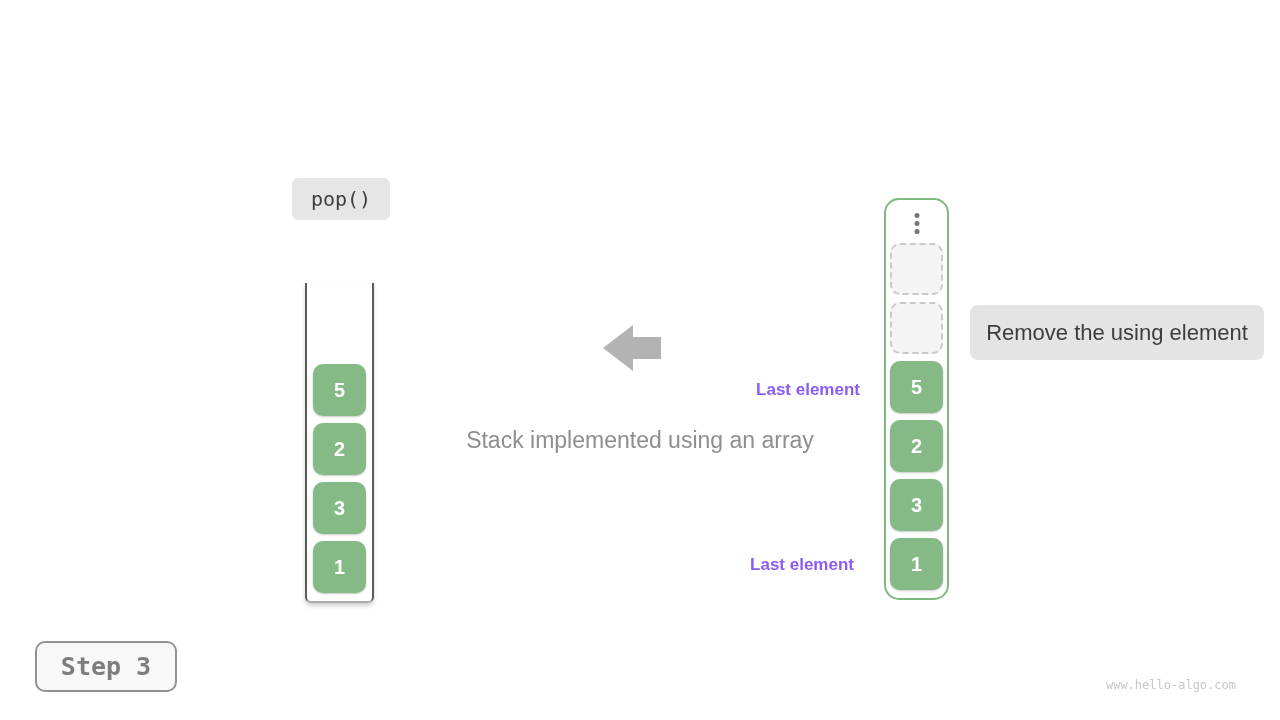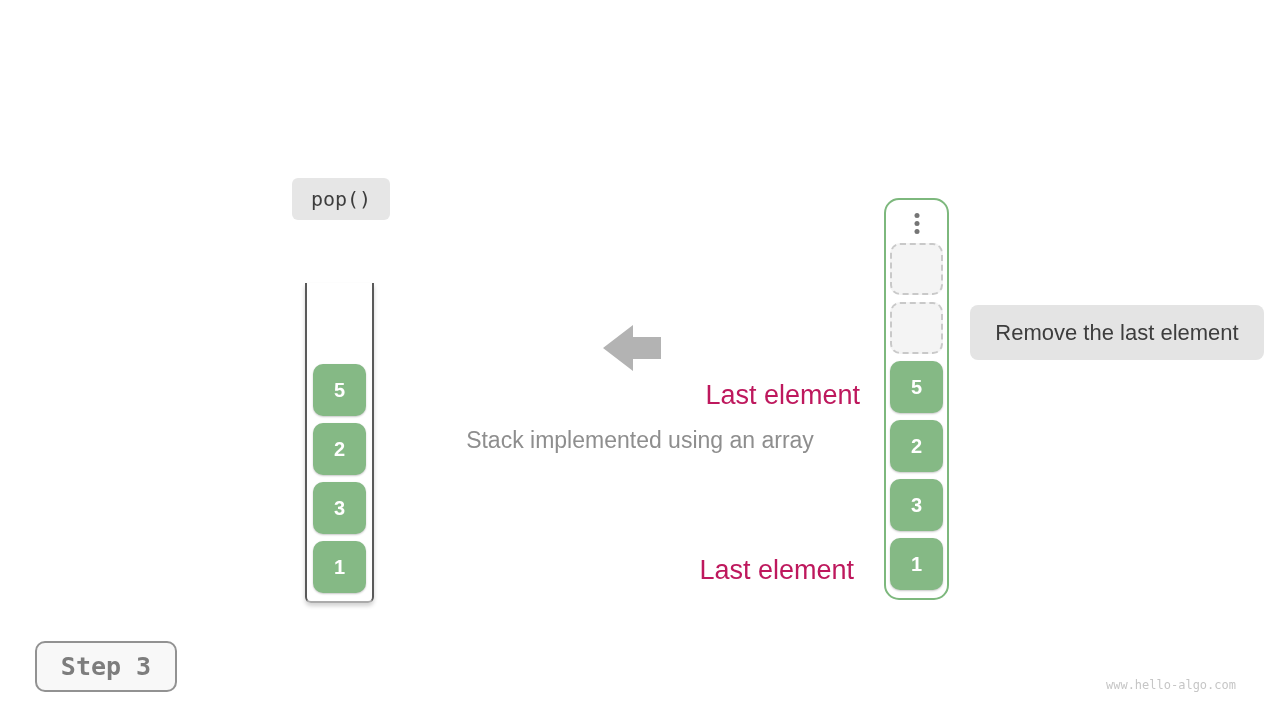--- a/index.html
+++ b/index.html
@@ -64,21 +64,21 @@
     width: 5px; height: 5px; border-radius: 50%;
     background: #757575;
   }
   .empty-slot {
     width: 53px; height: 52px; flex: 0 0 52px;
     background: #f4f4f4;
     border: 2px dashed #c9c9c9; border-radius: 10px;
   }
 
   
-  .anno { position: absolute; font-weight: normal; font-size: 27px; color: #be185d; white-space: nowrap; }
+  .anno { position: absolute; font-weight: bold; font-size: 17px; color: #8b5cf6; white-space: nowrap; }
   .anno.last  { top: 380px; right: 420px; }
   .anno.first { top: 555px; right: 426px; }
 
   .caption {
     position: absolute; top: 427px; left: 0; width: 1280px;
     text-align: center; font-size: 23px; color: #8e8e8e;
   }
 
   .action-label {
     position: absolute; left: 970px; top: 305px;
@@ -140,19 +140,19 @@
       <span class="dot"></span>
     </div>
     <div class="empty-slot"></div>
     <div class="empty-slot"></div>
     <div class="cell">5</div>
     <div class="cell">2</div>
     <div class="cell">3</div>
     <div class="cell">1</div>
   </div>
 
-  <div class="action-label">Remove the last element</div>
+  <div class="action-label">Remove the using element</div>
 
   <div class="step-badge">Step 3</div>
 
   <div class="watermark">www.hello-algo.com</div>
 
 </div>
 
 </body></html>

